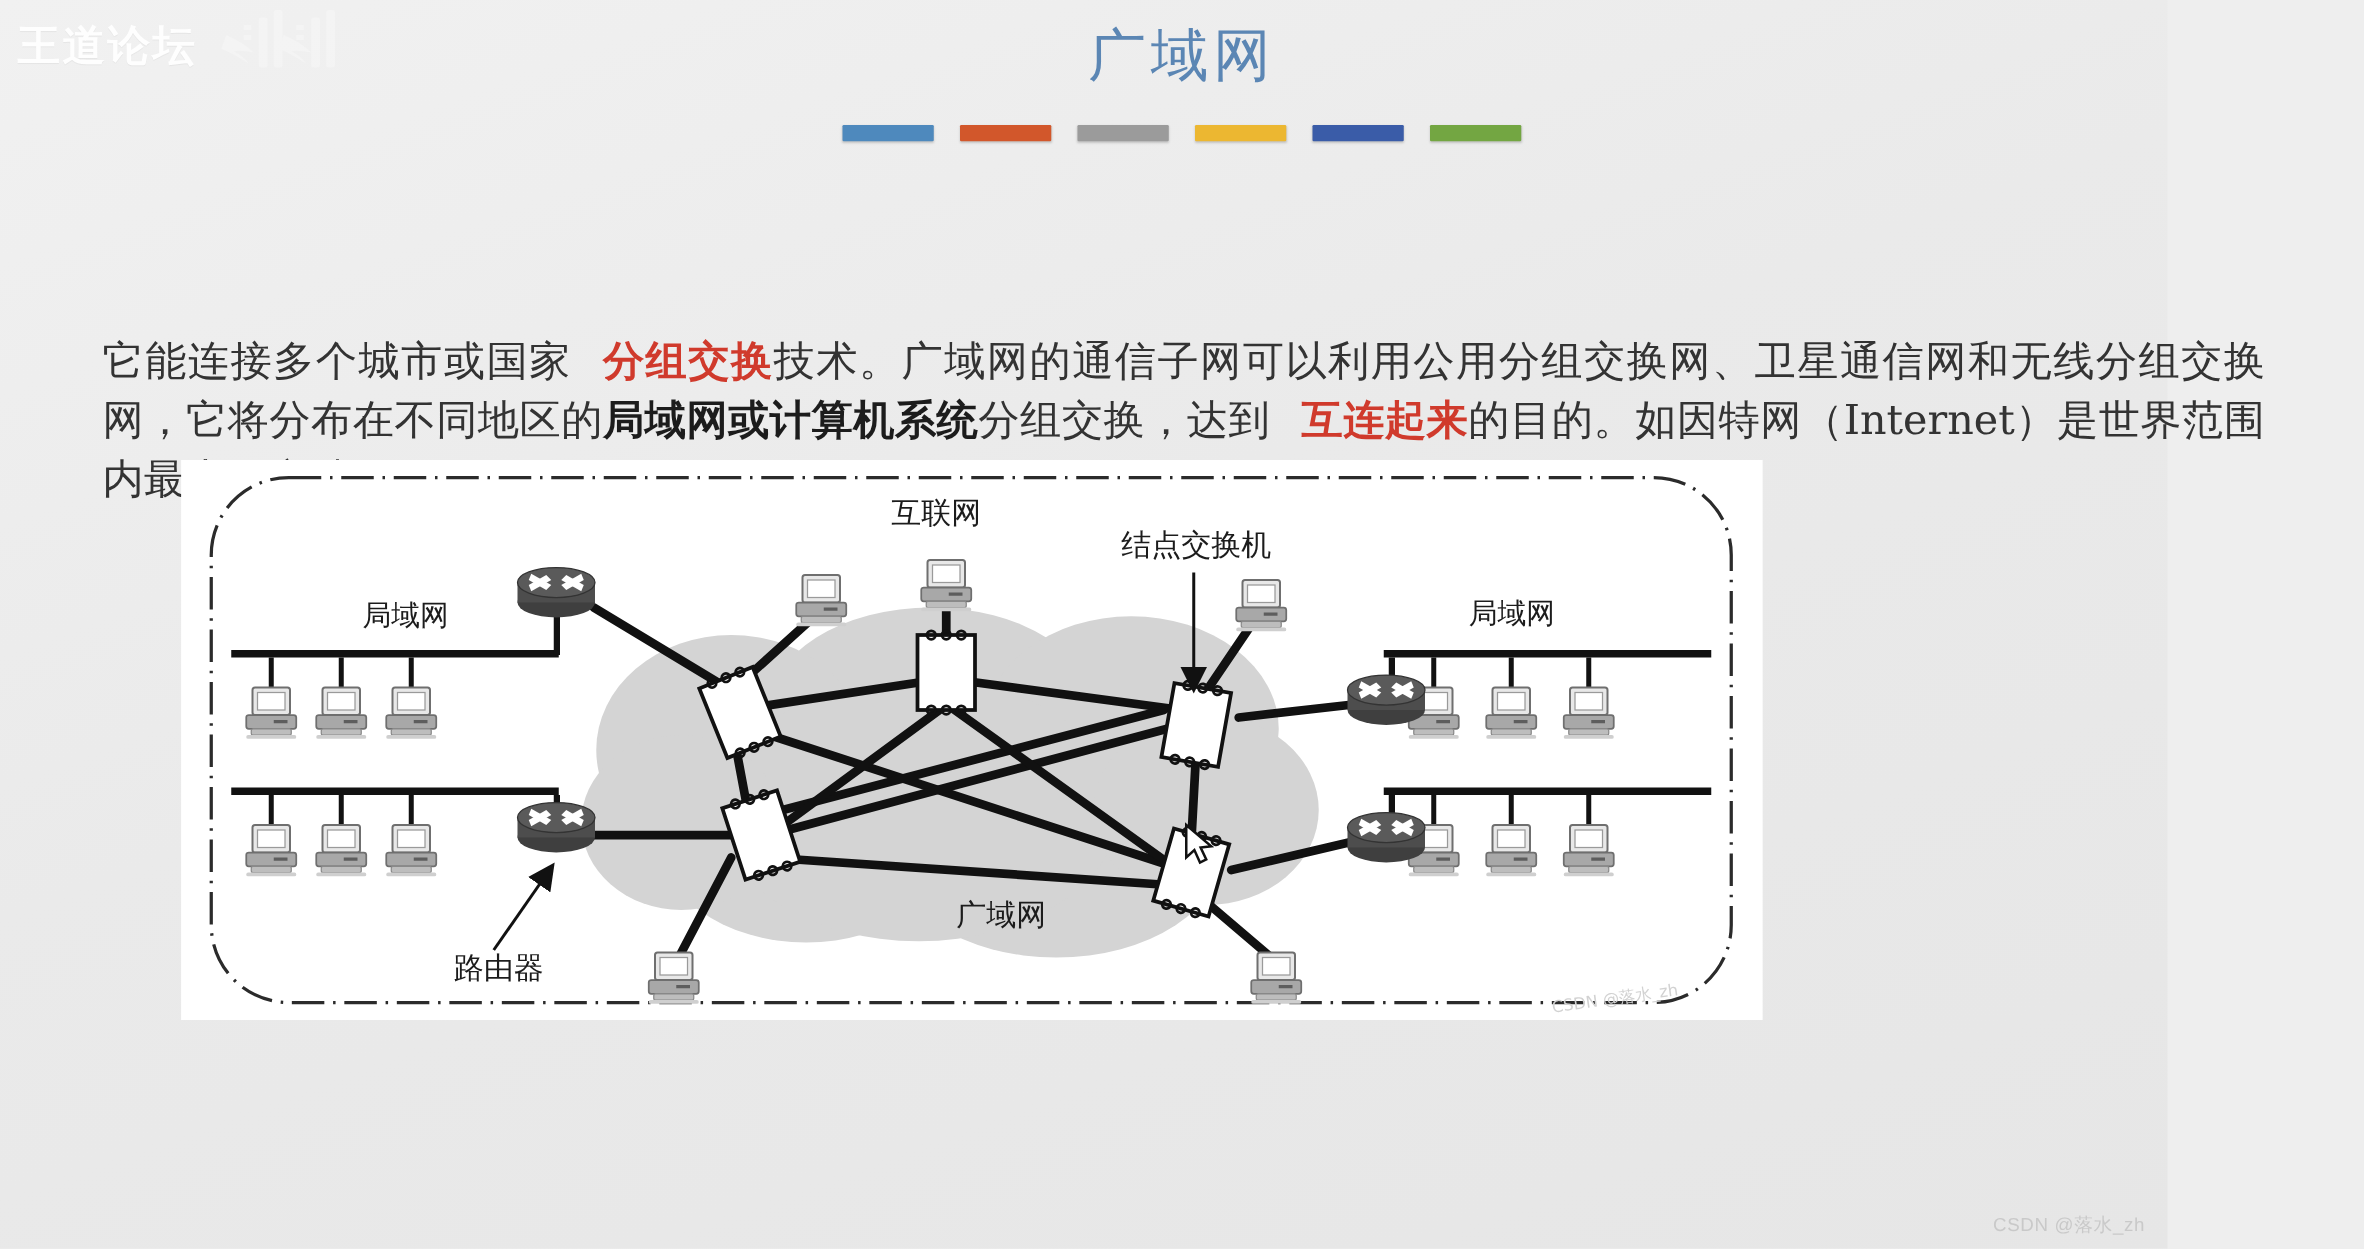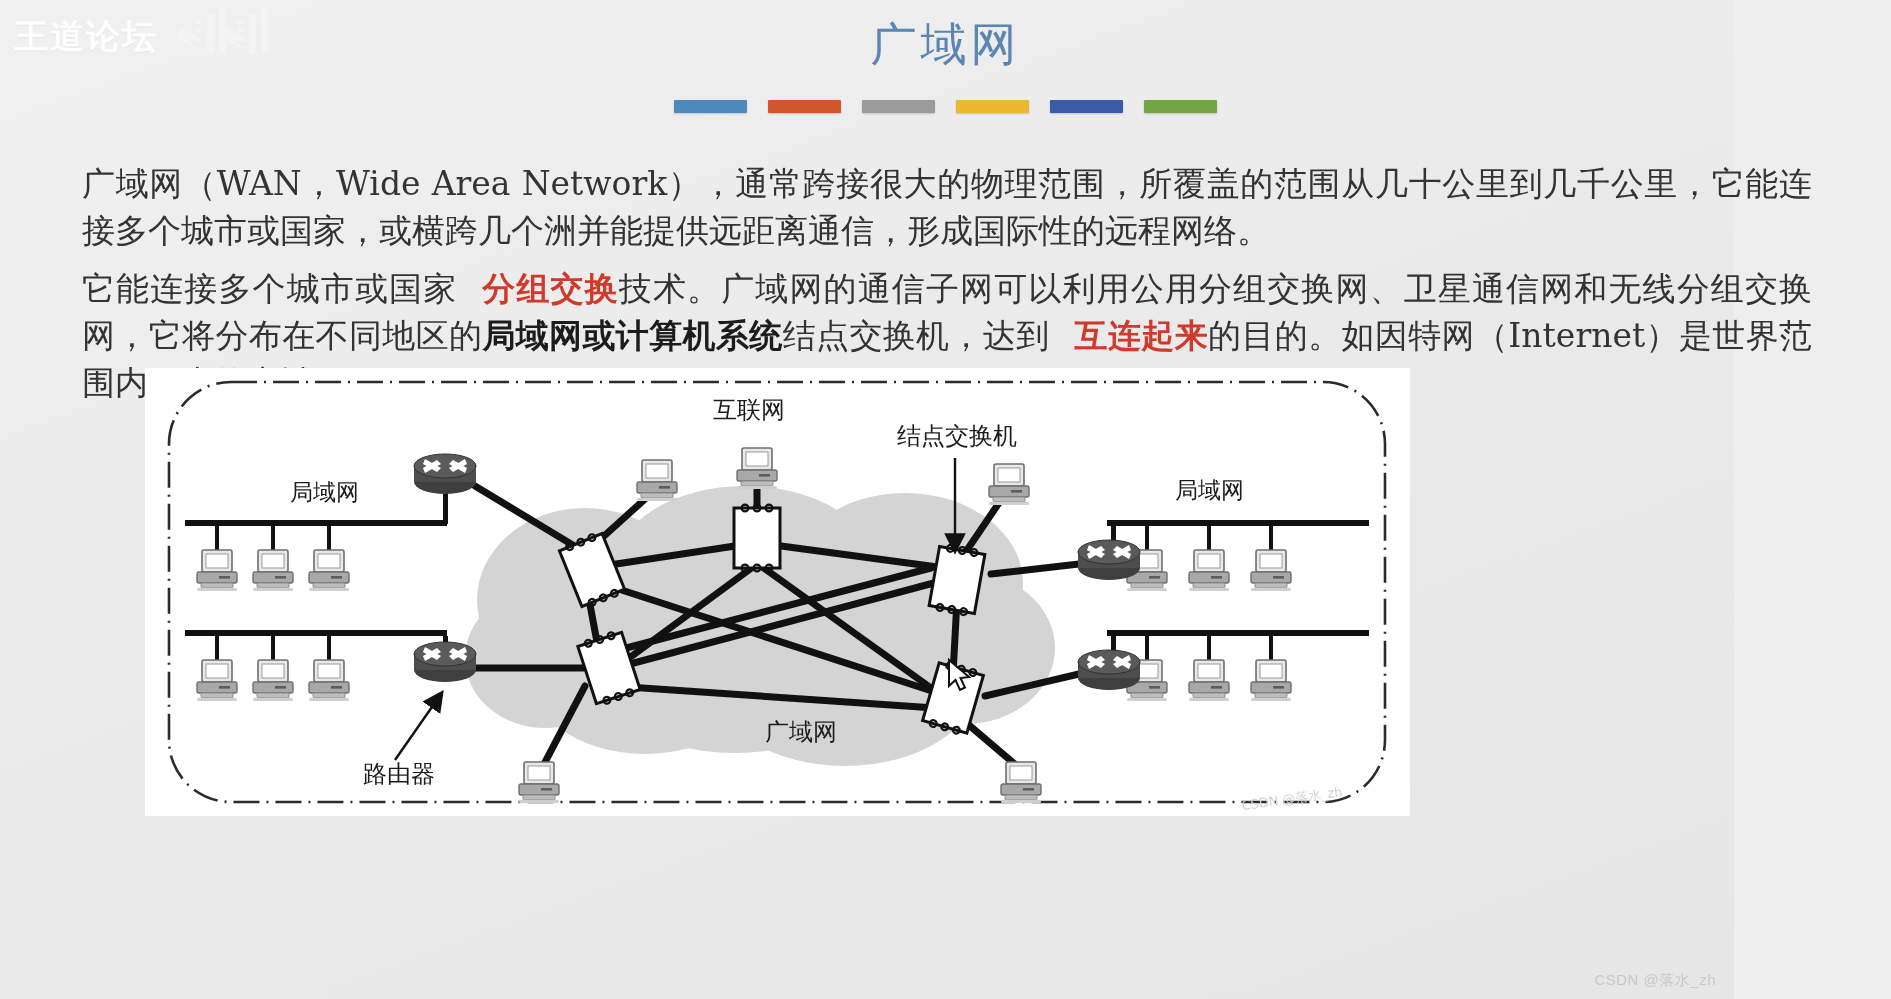--- a/index.html
+++ b/index.html
@@ -90,25 +90,22 @@
 
   <div class="bars">
     <div class="bar" style="background: rgb(78, 137, 189);"></div>
     <div class="bar" style="background: rgb(210, 87, 43);"></div>
     <div class="bar" style="background: rgb(155, 155, 155);"></div>
     <div class="bar" style="background: rgb(236, 183, 49);"></div>
     <div class="bar" style="background: rgb(58, 92, 168);"></div>
     <div class="bar" style="background: rgb(115, 166, 66);"></div>
   </div>
 
-  <div class="para p1">
-    <span>广域网（WAN，Wide Area Network），通常跨接很大的物理范围，所覆盖的范围从几十公里到几千公里，它能连接多个城市或国家，或横跨几个洲并能提供远距离通信，形成国际性的远程网络。</span>
-  </div>
-
-  <div class="para p2"><span>它能连接多个城市或国家</span><span class="hl-red">分组交换</span><span>技术。广域网的通信子网可以利用公用分组交换网、卫星通信网和无线分组交换网，它将分布在不同地区的</span><span class="hl-bold">局域网或计算机系统</span><span>结点交换机，达到</span><span class="hl-red">互连起来</span><span>的目的。如因特网（Internet）是世界范围内最大的广域网。</span></div>
+
+  <div class="para p2"><span>它能连接多个城市或国家</span><span class="hl-red">分组交换</span><span>技术。广域网的通信子网可以利用公用分组交换网、卫星通信网和无线分组交换网，它将分布在不同地区的</span><span class="hl-bold">局域网或计算机系统</span><span>分组交换，达到</span><span class="hl-red">互连起来</span><span>的目的。如因特网（Internet）是世界范围内最大的广域网。</span></div>
 
   <div class="figure">
     <svg viewBox="0 0 1265 448">
       <defs>
 
         <g id="pc">
           <rect x="-15" y="-22" width="30" height="22" rx="2" fill="#e8e8e8" stroke="#6f6f6f" stroke-width="1.6"></rect>
           <rect x="-11" y="-18" width="22" height="14" fill="#ffffff" stroke="#9a9a9a" stroke-width="1"></rect>
           <rect x="-20" y="0" width="40" height="11" rx="2" fill="#a8a8a8" stroke="#6f6f6f" stroke-width="1.4"></rect>
           <rect x="2" y="4" width="11" height="2.6" fill="#5d5d5d"></rect>

